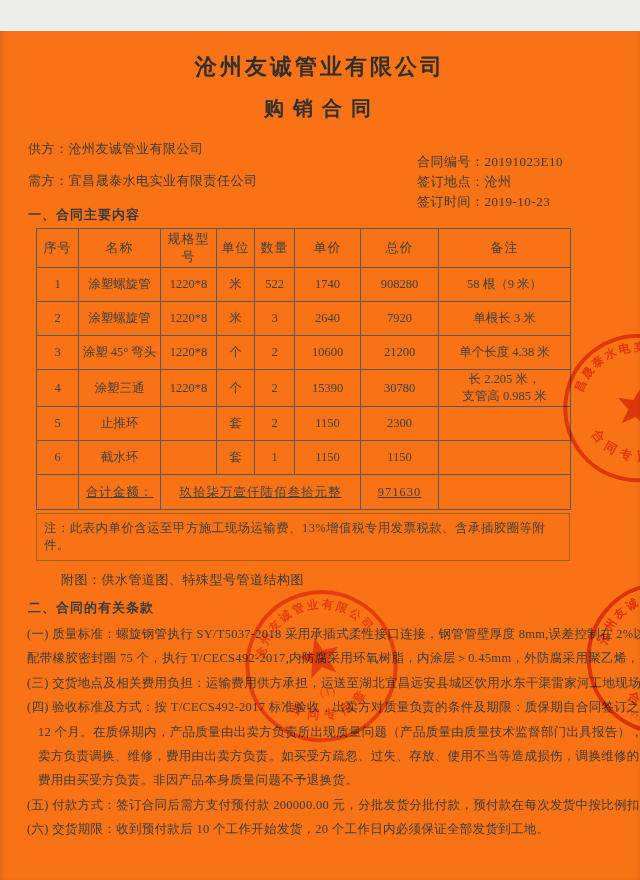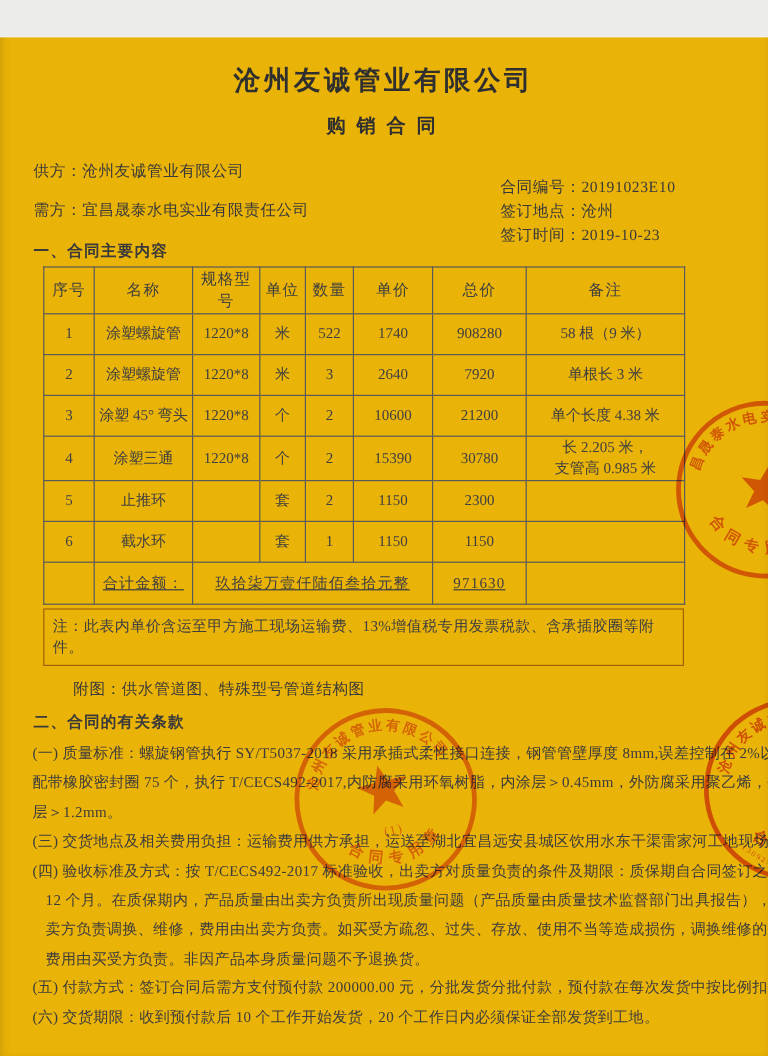--- a/index.html
+++ b/index.html
@@ -1,22 +1,22 @@
 <!DOCTYPE html>
 <html lang="zh"><head>
 <meta charset="utf-8">
 <style>
   html,body{margin:0;padding:0;background:#e9e9e7;}
-  .screen{position:relative;width:640px;height:880px;background:#eab308;overflow:hidden;
+  .screen{position:relative;width:640px;height:880px;background:#f97316;overflow:hidden;
           font-family:"Liberation Serif","DejaVu Serif",serif;color:#3a3a3a;
           box-shadow:inset 6px 0 10px -6px rgba(0,0,0,.18), inset -4px 0 8px -5px rgba(0,0,0,.10);}
   .top-band{position:absolute;left:0;top:0;width:100%;height:30px;background:#ececea;border-bottom:1px solid #f2f2f0;}
   .doc{position:absolute;left:0;top:30px;width:640px;}
   .title{ text-align:center;margin:22px 0 0 0;font-size:22px;font-weight:600;letter-spacing:3px;color:#2f2f2f;}
-  .subtitle{text-align:center;margin:13px 0 0 4px;font-size:16px;font-weight:600;letter-spacing:9px;color:#2f2f2f;}
+  .subtitle{text-align:center;margin:13px 0 0 4px;font-size:20px;font-weight:600;letter-spacing:9px;color:#2f2f2f;}
   .hdr{position:relative;margin:14px 0 0 28px;height:68px;font-size:13px;letter-spacing:.5px;}
   .hdr .supplier{position:absolute;left:0;top:4px;}
   .hdr .buyer{position:absolute;left:0;top:36px;}
   .hdr .meta{position:absolute;left:389px;top:16px;line-height:20px;}
   .sec-head{margin:2px 0 0 28px;font-size:13px;font-weight:600;letter-spacing:1px;}
   table.items{border-collapse:collapse;table-layout:fixed;margin:4px 0 0 36px;width:534px;
               font-size:12.5px;color:#404040;}
   table.items th,table.items td{border:1px solid #5a5a5a;text-align:center;padding:1px 2px;
               overflow:hidden;white-space:pre-line;font-weight:normal;}
   table.items th{height:30px;font-size:13px;letter-spacing:1px;}
@@ -165,21 +165,20 @@
     <div class="note-box">注：此表内单价含运至甲方施工现场运输费、13%增值税专用发票税款、含承插胶圈等附件。</div>
 
     <div class="attach">附图：供水管道图、特殊型号管道结构图</div>
 
     <div class="sec2-head">二、合同的有关条款</div>
 
     <div class="clauses">
         <div class="clause">
           <div class="cl-line">(一) 质量标准：螺旋钢管执行 SY/T5037-2018 采用承插式柔性接口连接，钢管管壁厚度 8mm,误差控制在 2%以内，</div>
           <div class="cl-line">配带橡胶密封圈 75 个，执行 T/CECS492-2017,内防腐采用环氧树脂，内涂层＞0.45mm，外防腐采用聚乙烯，外涂</div>
-          <div class="cl-line">层＞1.2mm。</div>
         </div>
         <div class="clause">
           <div class="cl-line">(三) 交货地点及相关费用负担：运输费用供方承担，运送至湖北宜昌远安县城区饮用水东干渠雷家河工地现场。</div>
         </div>
         <div class="clause">
           <div class="cl-line">(四) 验收标准及方式：按 T/CECS492-2017 标准验收，出卖方对质量负责的条件及期限：质保期自合同签订之日起</div>
           <div class="cl-line ind">12 个月。在质保期内，产品质量由出卖方负责所出现质量问题（产品质量由质量技术监督部门出具报告），出</div>
           <div class="cl-line ind">卖方负责调换、维修，费用由出卖方负责。如买受方疏忽、过失、存放、使用不当等造成损伤，调换维修的一</div>
           <div class="cl-line ind">费用由买受方负责。非因产品本身质量问题不予退换货。</div>
         </div>

